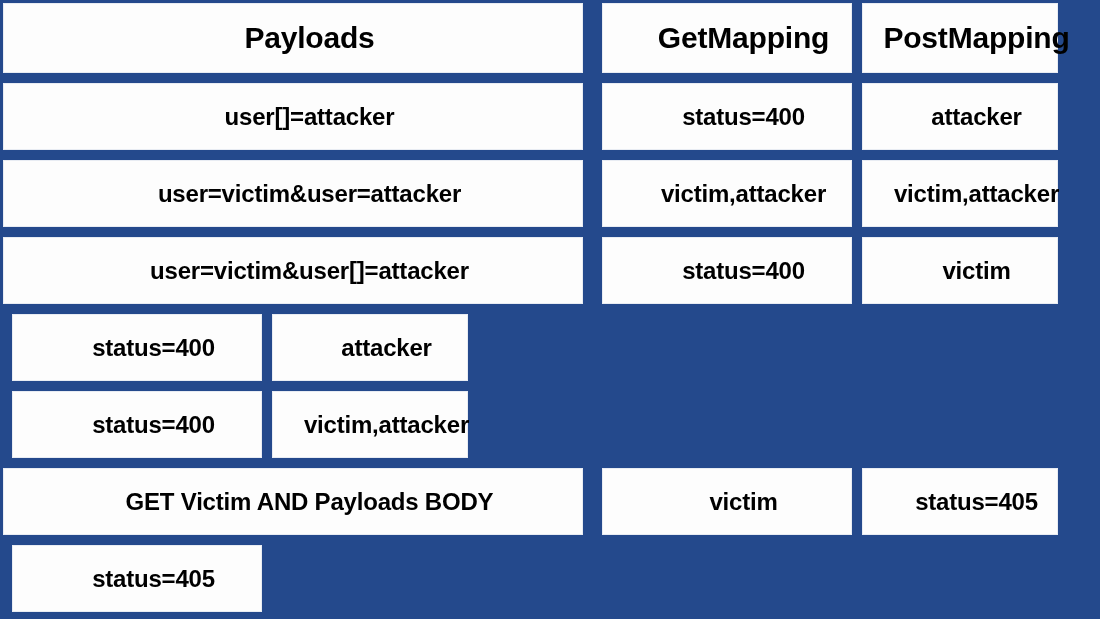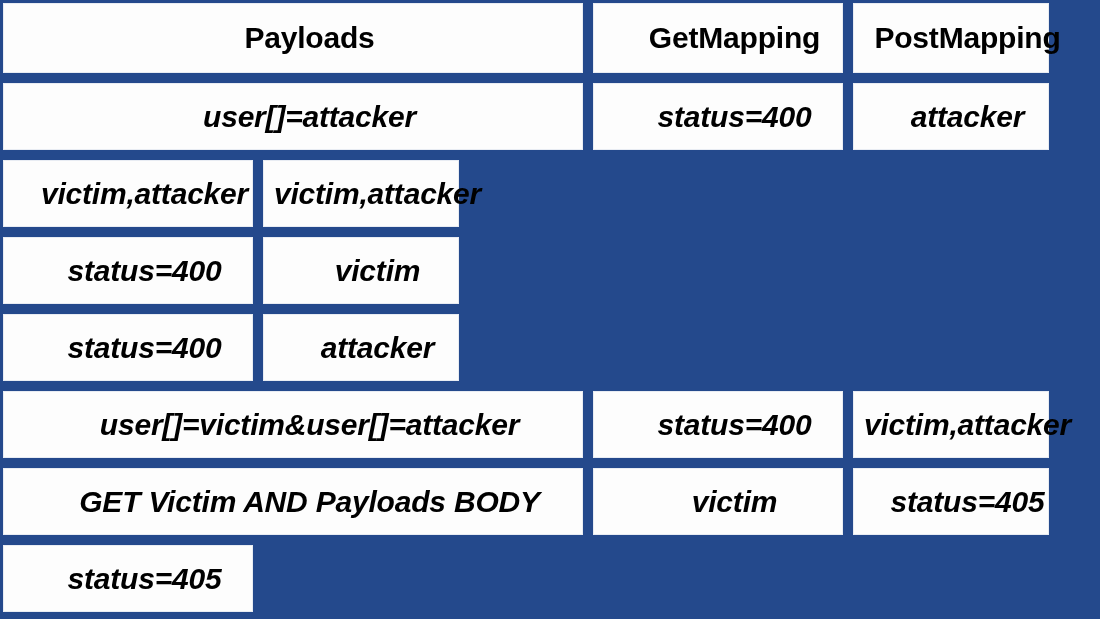--- a/index.html
+++ b/index.html
@@ -44,31 +44,30 @@
     color: #000000;
     font-weight: bold;
     letter-spacing: -0.2px;
     white-space: nowrap;
     border: 1px solid #e8ecf3;
     padding-left: 33px;
   }
 
   
   .col-0 { width: 580px; margin-right: 10px; }
-  .col-1 { width: 250px; margin-right: 10px; }
+  .col-1 { width: 250px; margin-right: 10px; margin-left: 9px; }
   .col-2 { width: 196px; }
 
   .header-row .cell {
     height: 70px;
     font-size: 30px;
   }
   .body-row .cell {
     height: 67px;
-    font-size: 30px;
-    font-style: italic;
+    font-size: 24px;
   }
 
   
   .row.last { margin-bottom: 0; }
 </style>
 </head>
 <body>
 
 <div id="matrix-table">
 
@@ -78,36 +77,37 @@
     <div class="cell col-2">PostMapping</div>
   </div>
 
   <div class="row body-row">
     <div class="cell col-0">user[]=attacker</div>
     <div class="cell col-1">status=400</div>
     <div class="cell col-2">attacker</div>
   </div>
 
   <div class="row body-row">
+    <div class="cell col-0">user=victim&amp;user=attacker</div>
     <div class="cell col-1">victim,attacker</div>
     <div class="cell col-2">victim,attacker</div>
   </div>
 
   <div class="row body-row">
+    <div class="cell col-0">user=victim&amp;user[]=attacker</div>
     <div class="cell col-1">status=400</div>
     <div class="cell col-2">victim</div>
   </div>
 
   <div class="row body-row">
     <div class="cell col-1">status=400</div>
     <div class="cell col-2">attacker</div>
   </div>
 
   <div class="row body-row">
-    <div class="cell col-0">user[]=victim&amp;user[]=attacker</div>
     <div class="cell col-1">status=400</div>
     <div class="cell col-2">victim,attacker</div>
   </div>
 
   <div class="row body-row">
     <div class="cell col-0">GET Victim AND Payloads BODY</div>
     <div class="cell col-1">victim</div>
     <div class="cell col-2">status=405</div>
   </div>
 

